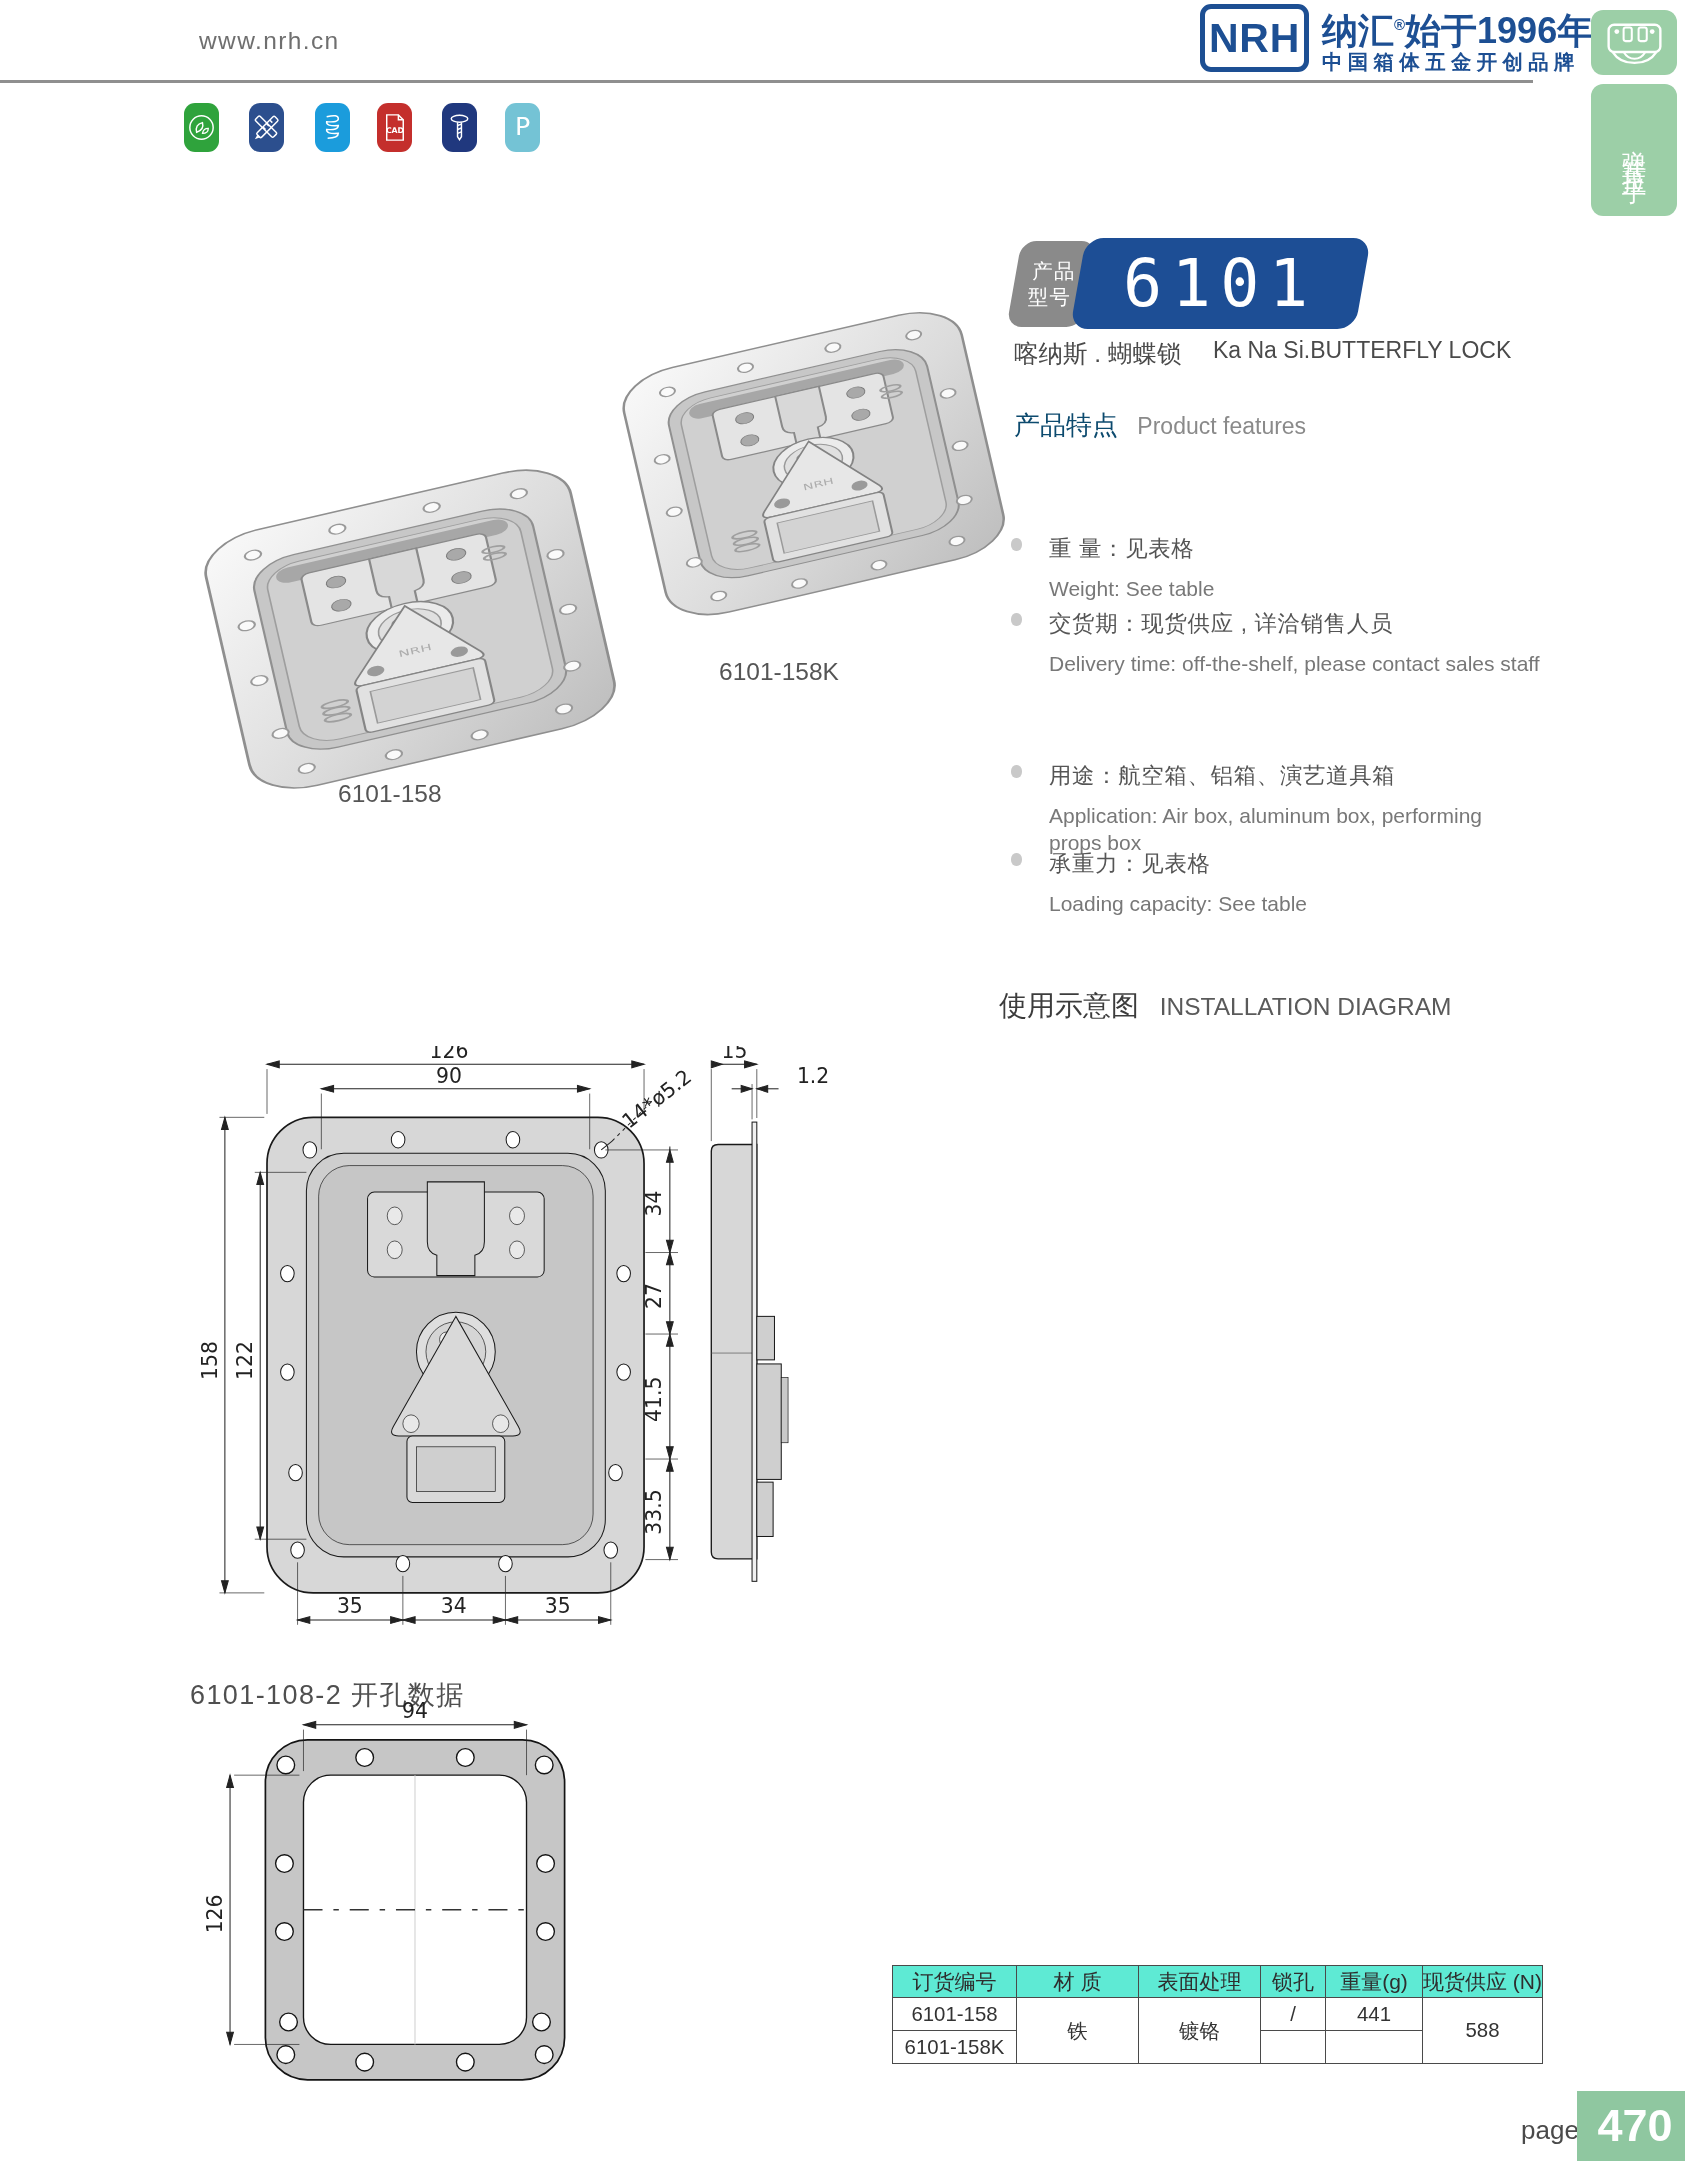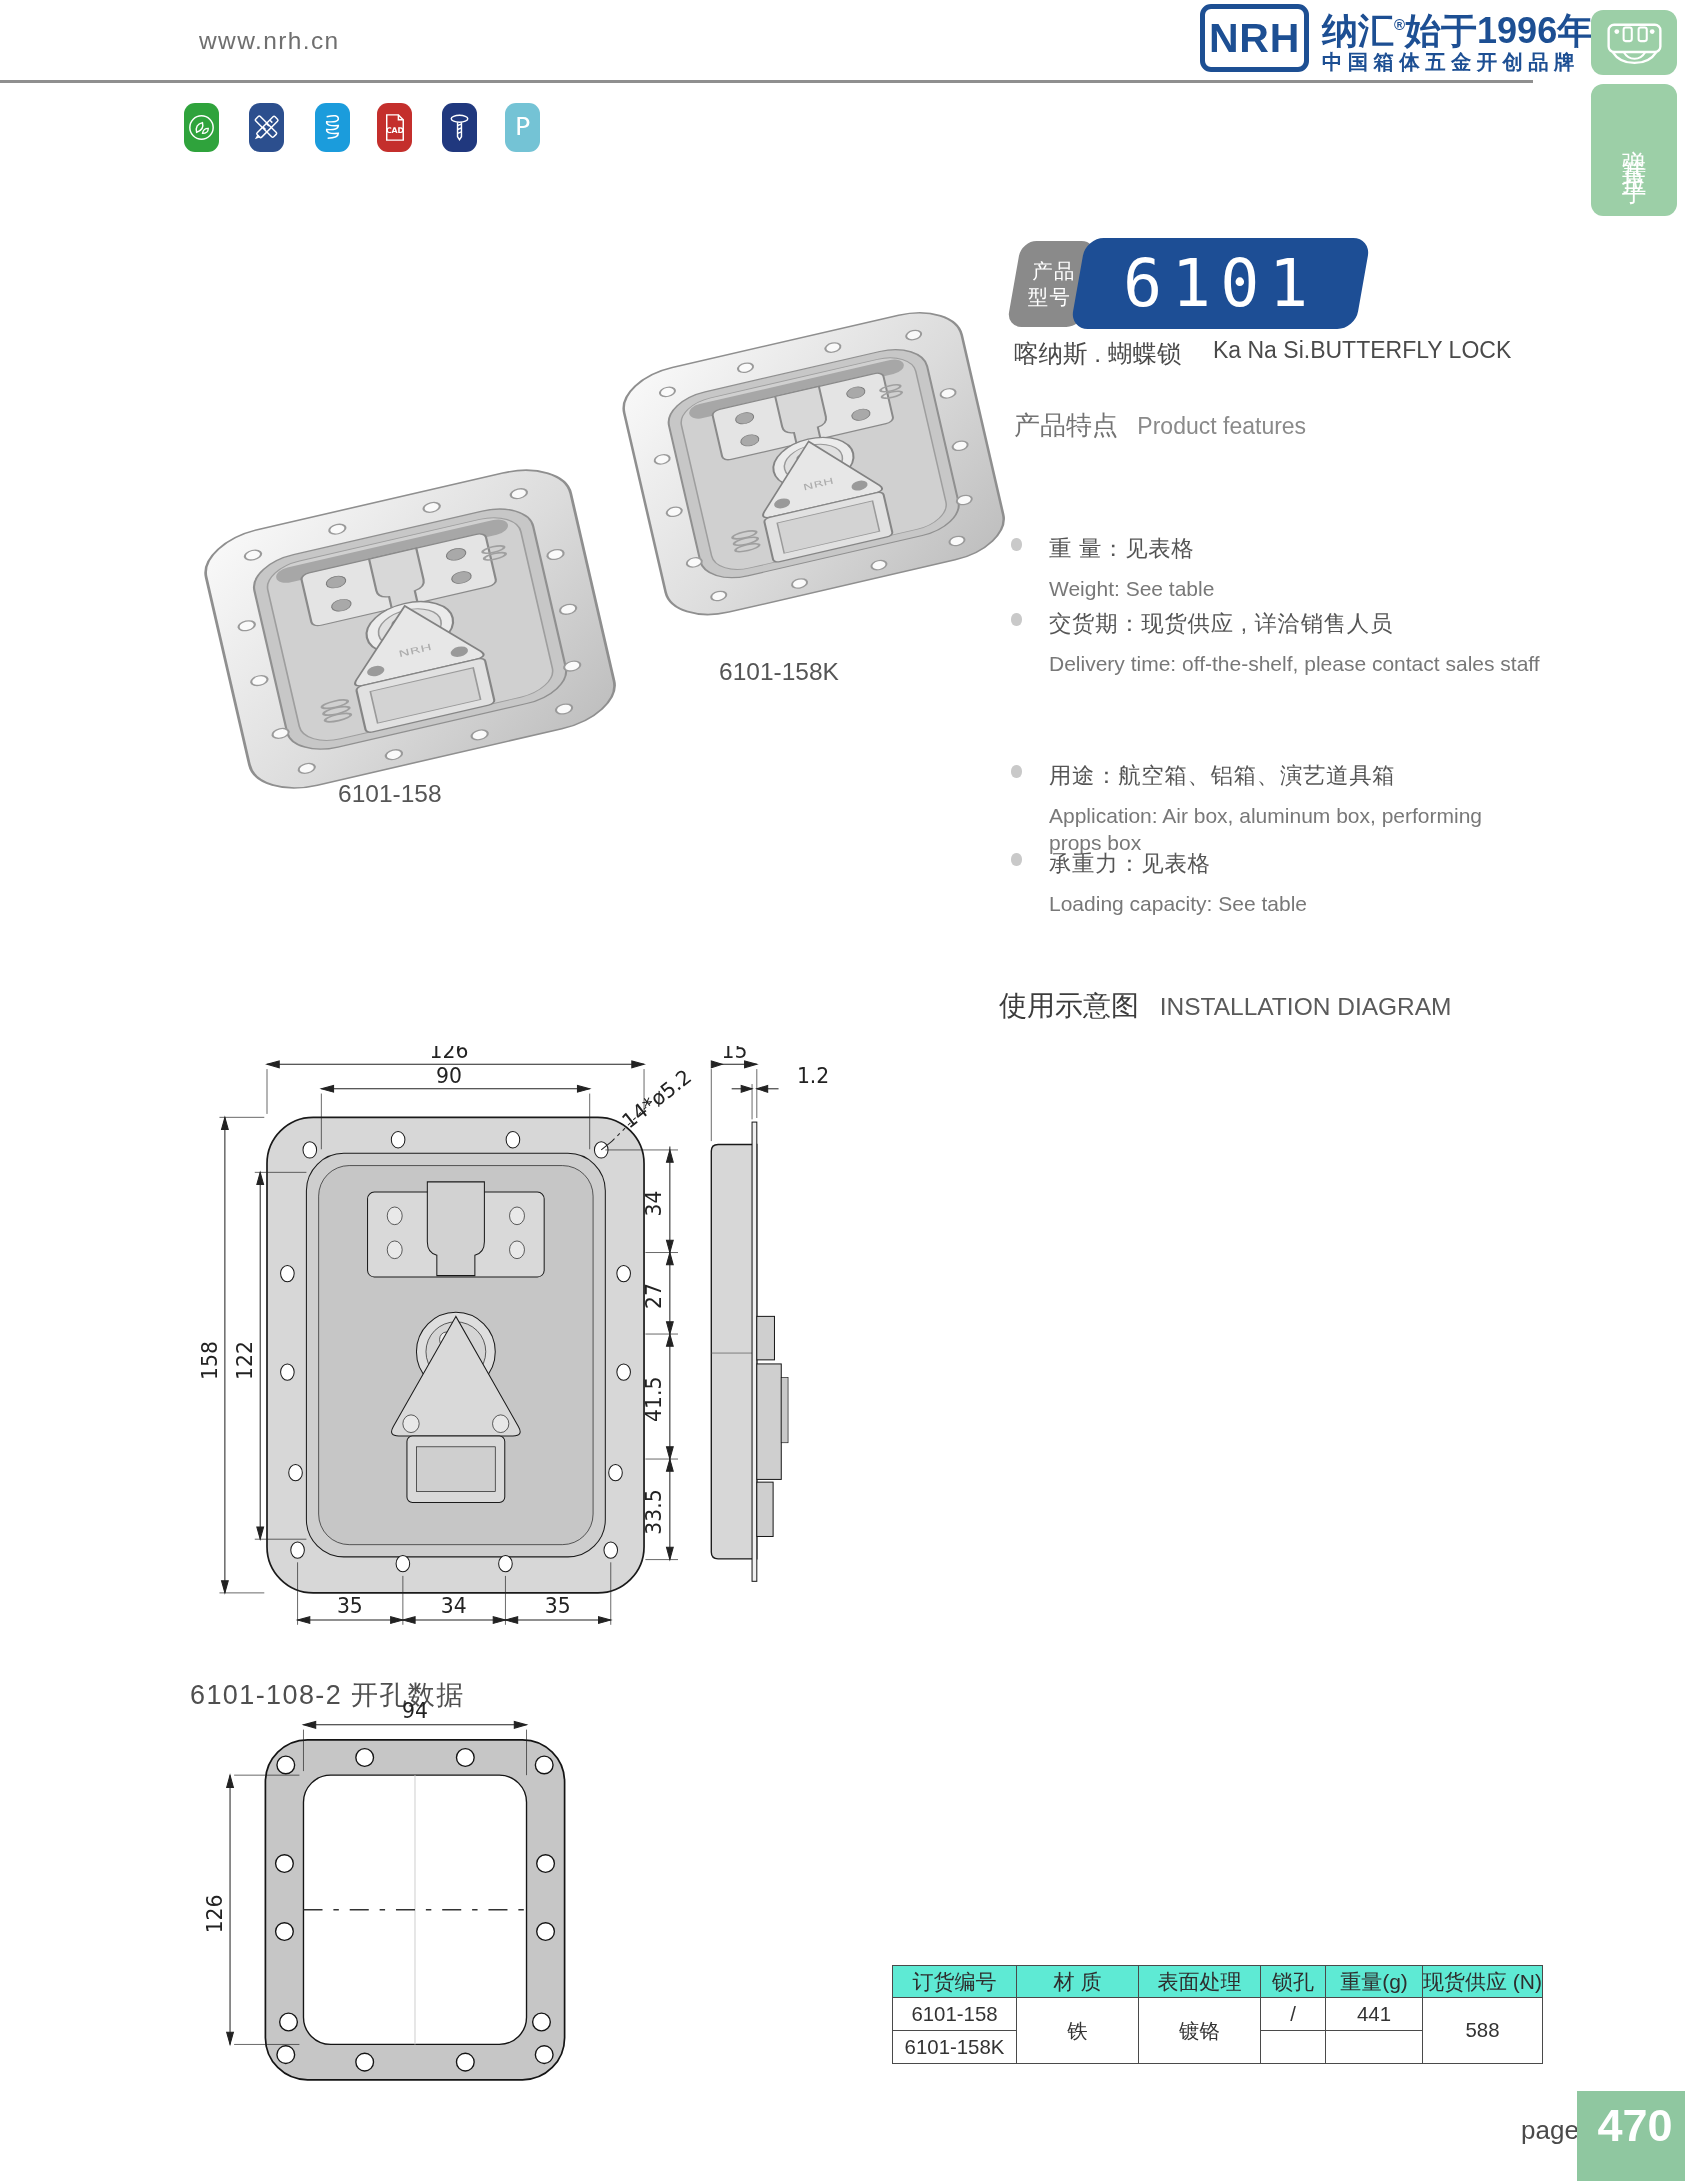--- a/index.html
+++ b/index.html
@@ -39,21 +39,21 @@
   #product-name span{vertical-align:top;}
   #name-cn{font-size:24.5px;color:#4a4a4a;}
   #name-en{font-size:23px;color:#4a4a4a;margin-left:28.5px;}
 
   
   #photo-svg{left:163px;top:285px;}
   .photo-label{font-size:24.5px;color:#555555;}
 
   
   #features-title{left:1014px;top:408px;white-space:nowrap;}
-  #features-title .cn{font-size:26px;color:#737373;font-weight:500;}
+  #features-title .cn{font-size:26px;color:#0c4a6e;font-weight:500;}
   #features-title .en{font-size:23px;color:#8a8a8a;margin-left:16.3px;}
   .f-item{position:absolute;left:1014px;width:544px;}
   .f-dot{position:absolute;left:-2.7px;top:5.4px;width:10.2px;height:12.2px;border-radius:50%;background:#c9c9c9;}
   .f-cn{margin-left:35px;font-size:22.4px;color:#555555;letter-spacing:0.7px;}
   .f-en{margin-left:35px;font-size:21px;color:#787878;margin-top:11px;line-height:27px;}
   .f-en.narrow{width:476px;}
 
   
   .sec-title{white-space:nowrap;}
   .sec-title .cn{font-size:28px;color:#3c3c3c;font-weight:500;}
@@ -66,21 +66,21 @@
 
   
   #spec-table{left:892px;top:1965px;border-collapse:collapse;table-layout:fixed;}
   #spec-table th,#spec-table td{border:1.4px solid #4a4a4a;text-align:center;vertical-align:middle;
       font-weight:normal;color:#333333;padding:0;overflow:hidden;white-space:nowrap;}
   #spec-table th{background:#5eead4;height:31px;font-size:21px;color:#2e2e2e;}
   #spec-table td{height:32px;font-size:20.4px;background:#ffffff;}
 
   
   #page-label{left:1521px;top:2115px;font-size:26px;color:#4a4a4a;}
-  #page-badge{left:1577px;top:2091px;width:108px;height:90px;background:#8fc7a0;}
+  #page-badge{left:1577px;top:2091px;width:108px;height:70px;background:#8fc7a0;}
   #page-number{margin-left:20.4px;line-height:69px;font-size:45px;font-weight:bold;color:#ffffff;}
 </style>
 </head>
 <body>
 
 <div id="canvas">
 
   <div class="abs" id="website">www.nrh.cn</div>
   <div class="abs" id="rule"></div>
 

